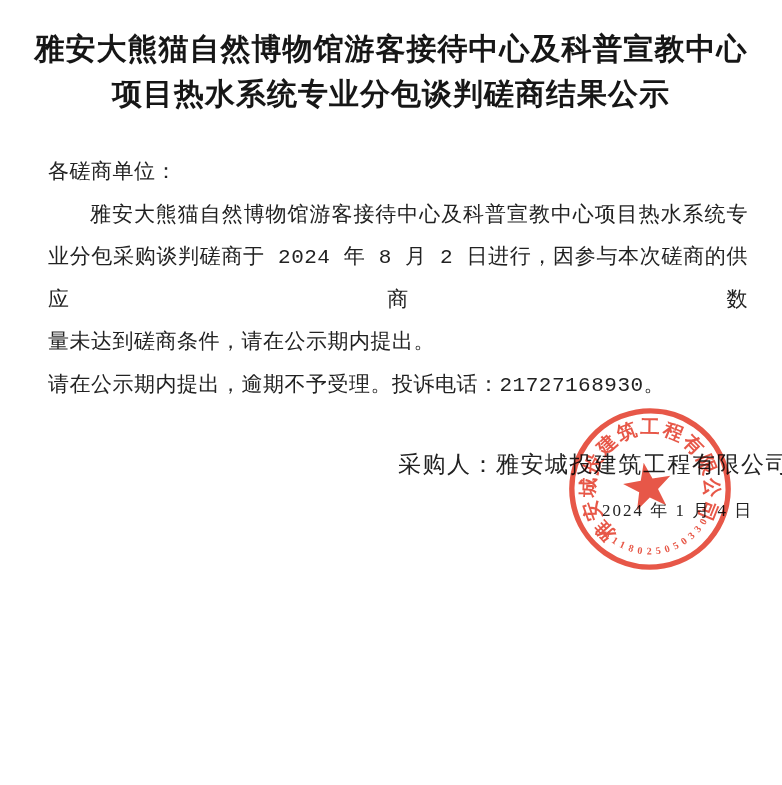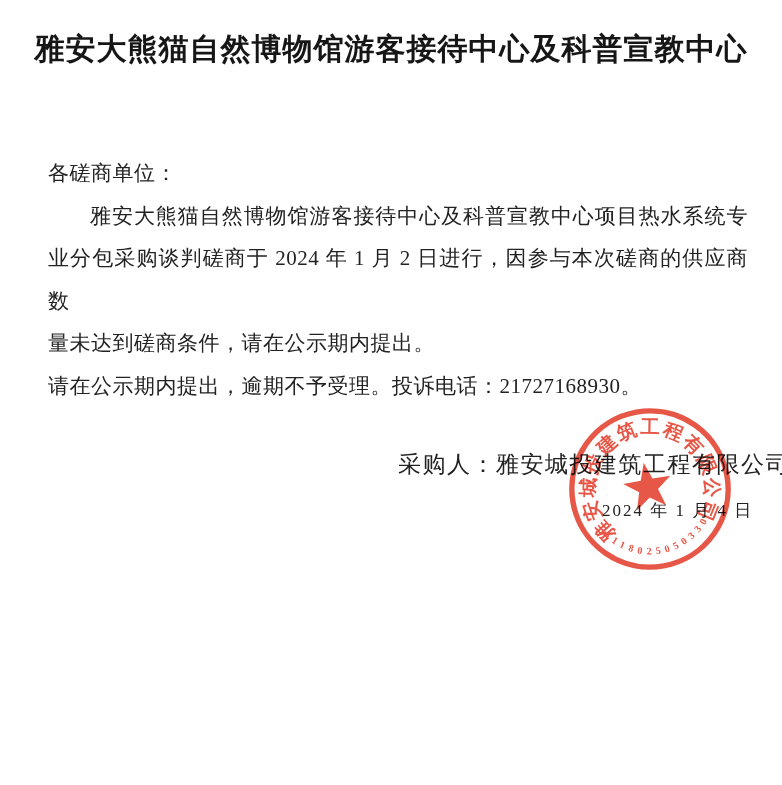--- a/index.html
+++ b/index.html
@@ -19,21 +19,21 @@
     font-size:30px;line-height:45px;
     letter-spacing:1px;
     color:#161616;
   }
   .body-block{
     position:absolute;left:48px;top:152px;width:700px;
     font-size:21px;line-height:42.5px;
     letter-spacing:0.5px;
     color:#222;
   }
-  .line{white-space:nowrap;}
+  .line{white-space:nowrap;font-family:Liberation Mono, monospace;}
   .line.indent{padding-left:42px;}
   .line.fill{
     white-space:normal;
     text-align:justify;
     text-align-last:justify;
   }
   .signature{
     position:absolute;left:398px;top:450px;
     font-size:23px;line-height:30px;letter-spacing:1.5px;
     white-space:nowrap;color:#222;
@@ -52,26 +52,27 @@
   }
   .seal svg{width:100%;height:100%;}
 </style>
 </head>
 <body>
 
 <div class="page">
 
   <div class="title">
     <div>雅安大熊猫自然博物馆游客接待中心及科普宣教中心</div>
+    <div>项目热水系统专业分包谈判磋商结果公示</div>
   </div>
 
   <div class="body-block">
     <div class="line">各磋商单位：</div>
     <div class="line indent fill">雅安大熊猫自然博物馆游客接待中心及科普宣教中心项目热水系统专</div>
-    <div class="line fill">业分包采购谈判磋商于 2024 年 1 月 2 日进行，因参与本次磋商的供应商数</div>
+    <div class="line fill">业分包采购谈判磋商于 2024 年 8 月 2 日进行，因参与本次磋商的供应商数</div>
     <div class="line">量未达到磋商条件，请在公示期内提出。</div>
     <div class="line">请在公示期内提出，逾期不予受理。投诉电话：21727168930。</div>
   </div>
 
   <div class="signature"><span>采购人：</span><span>雅安城投建筑工程有限公司</span></div>
 
   <div class="date-line">2024 年 1 月 4 日</div>
 
   <div class="seal">
     <svg viewBox="0 0 200 200" xmlns="http://www.w3.org/2000/svg">

